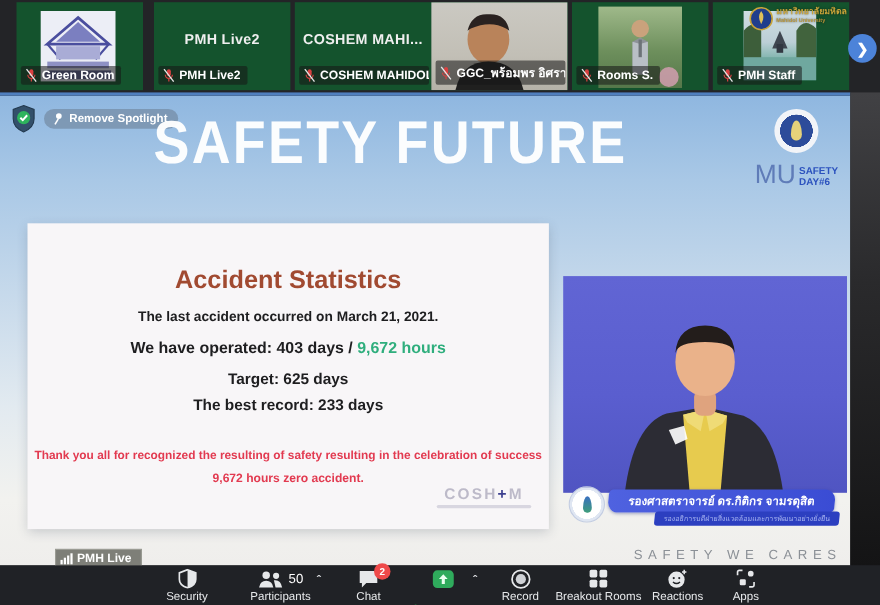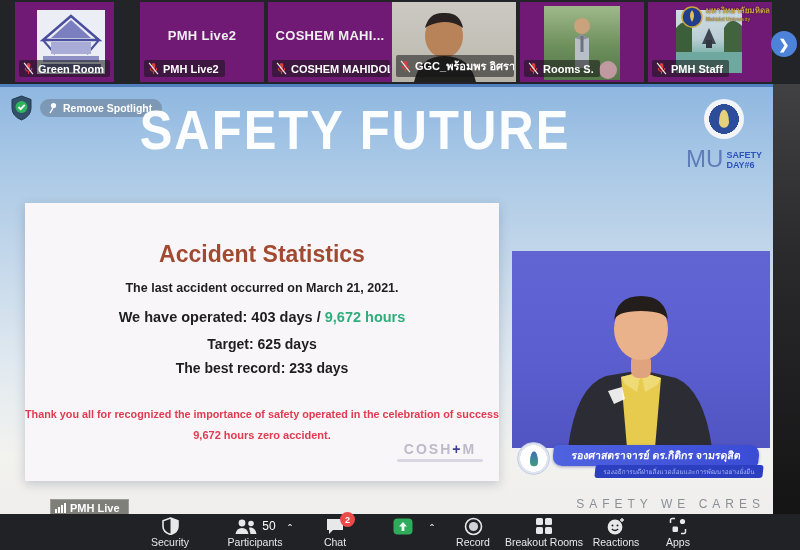--- a/index.html
+++ b/index.html
@@ -2,21 +2,21 @@
 <html><head>
 <meta charset="utf-8">
 <style>
   * { margin:0; padding:0; box-sizing:border-box; }
   html,body { width:800px; height:550px; overflow:hidden; background:#17181a;
     font-family:"Liberation Sans","DejaVu Sans",sans-serif; }
   .stage { position:relative; width:800px; height:550px; background:#1e1f22; }
 
   
   .top-strip { position:absolute; left:0; top:0; width:800px; height:84px; background:#232427; }
-  .tile { position:absolute; top:2px; height:80px; background:#701a75; overflow:hidden; }
+  .tile { position:absolute; top:2px; height:80px; background:#14532d; overflow:hidden; }
   .tile-center-text { position:absolute; top:26px; left:0; right:0; text-align:center;
     color:#efefef; font-size:13px; font-weight:bold; letter-spacing:.3px; white-space:nowrap; }
   .tile-label { position:absolute; left:4px; bottom:5px; display:flex; align-items:center; gap:4px;
     background:rgba(22,22,22,.55); color:#fff; font-size:11px; font-weight:bold;
     padding:2px 6px 2px 4px; border-radius:2px; max-width:95%; white-space:nowrap; overflow:hidden; }
   .mic { width:11px; height:13px; flex:0 0 auto; }
   
   .thumb-hall { position:absolute; left:22px; top:8px; width:68px; height:64px; background:#eceef6; }
   .thumb-portrait { position:absolute; left:24px; top:4px; width:76px; height:74px;
     background:linear-gradient(180deg,#9fb98a 0%,#6d8f5c 55%,#55774a 100%); }
@@ -117,21 +117,21 @@
   .count { color:#fff; font-size:12px; margin-left:4px; }
   .share-green .tb-label { color:#35c05e; font-weight:bold;margin-top:12px; }
 </style>
 </head>
 <body>
 
 <div class="stage">
 
   <div class="top-strip">
 
-    <div class="tile" style="left:15px;width:99px;">
+    <div class="tile" style="left:15px;width:115px;">
       <div class="thumb-hall">
         <svg width="68" height="64" viewBox="0 0 68 64">
           <polygon points="34,6 62,30 6,30" fill="none" stroke="#4a4e9e" stroke-width="2.5"></polygon>
           <polygon points="34,10 54,28 14,28" fill="#7b7fc0"></polygon>
           <line x1="6" y1="30" x2="18" y2="44" stroke="#4a4e9e" stroke-width="2"></line>
           <line x1="62" y1="30" x2="50" y2="44" stroke="#4a4e9e" stroke-width="2"></line>
           <rect x="14" y="32" width="40" height="12" fill="#a9acd6"></rect>
           <rect x="6" y="46" width="56" height="6" fill="#8e91c4"></rect>
           <rect x="4" y="54" width="60" height="8" fill="#5c5f8f"></rect>
         </svg>
@@ -281,21 +281,21 @@
     </div>
 
     <div class="card">
       <div class="card-heading">Accident Statistics</div>
       <div class="card-line l1">The last accident occurred on March 21, 2021.</div>
       <div class="card-line l2">
         <span>We have operated: 403 days / </span><span class="hl">9,672 hours</span>
       </div>
       <div class="card-line l3">Target: 625 days</div>
       <div class="card-line l4">The best record: 233 days</div>
-      <div class="card-line red r1">Thank you all for recognized the importance of safety operated in the celebration of success</div>
+      <div class="card-line red r1">Thank you all for recognized the resulting of safety resulting in the celebration of success</div>
       <div class="card-line red r2">9,672 hours zero accident.</div>
       <div class="coshem">
         <div class="word">
           <span>COSH</span><span class="plus">+</span><span>M</span>
         </div>
         <div class="rule"></div>
       </div>
     </div>
 
     <div class="pres-video">

